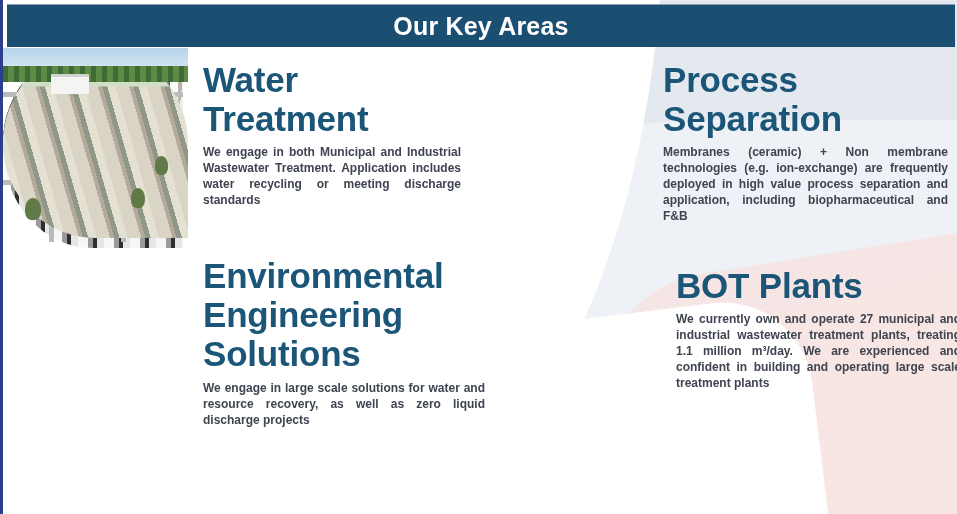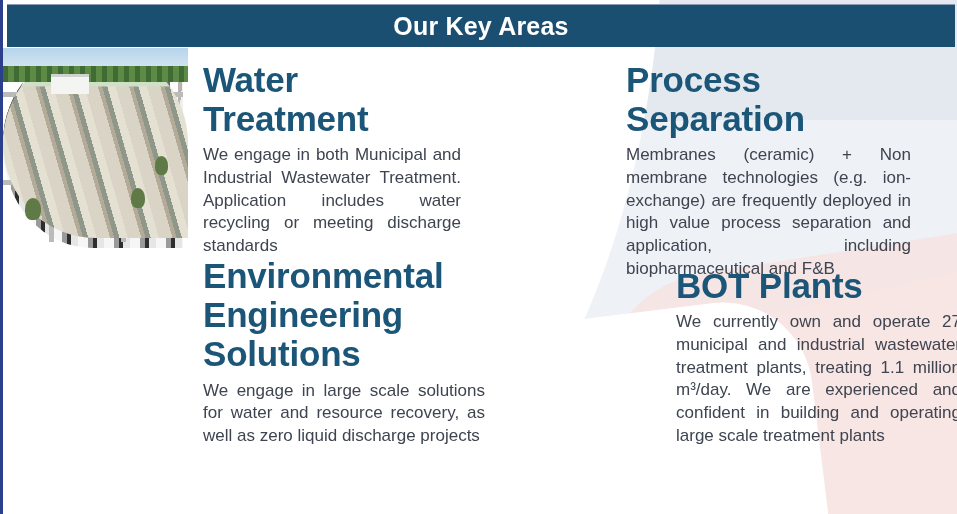--- a/index.html
+++ b/index.html
@@ -113,25 +113,26 @@
   .card-title{
     color:#1b5578;
     font-weight:bold;
     font-size:35px;
     line-height:1.12;
     margin:0 0 6px 0;
     letter-spacing:-.2px;
   }
   .card-body{
     color:#3e4450;
-    font-size:17px;
+    font-size:12px;
     line-height:1.335;
     text-align:justify;
     text-justify:inter-word;
     margin:0;
+    font-weight:bold;
   }
 
   
   .ph1{
     left:18px;top:7px;width:180px;height:188px;
     background:
       linear-gradient(118deg, rgba(60,60,62,.93) 0 26%, rgba(0,0,0,0) 26.5%),
       repeating-linear-gradient(96deg,
         #f2f0ee 0 9px,#cfcac4 9px 14px,#e8e4e0 14px 22px,#b9b3ac 22px 26px),
       repeating-linear-gradient(6deg,
@@ -242,21 +243,21 @@
 
     <div class="card">
       <div class="photo shape-tr ph2">
         <div class="cap" style="left:78px;top:14px;width:20px;height:20px;">26</div>
         <div class="cap" style="left:82px;top:58px;width:22px;height:22px;">25</div>
         <div class="cap" style="left:86px;top:118px;width:26px;height:26px;">21</div>
         <div class="cap" style="left:18px;top:128px;width:20px;height:20px;">12</div>
         <div class="logo"></div>
         <div class="brand">Suntar</div>
       </div>
-      <div class="txtcol" style="left:623px;top:12px;width:285px;">
+      <div class="txtcol" style="left:660px;top:12px;width:285px;">
         <h2 class="card-title">Process Separation</h2>
         <p class="card-body">Membranes (ceramic) + Non membrane technologies (e.g. ion-exchange) are frequently deployed in high value process separation and application, including biopharmaceutical and F&amp;B</p>
       </div>
     </div>
 
     <div class="card">
       <div class="photo shape-br ph3">
         <div class="beam" style="left:0;top:44px;width:100%;height:5px;"></div>
         <div class="beam" style="left:0;top:132px;width:100%;height:5px;"></div>
         <div class="beam" style="left:46px;top:18px;width:5px;height:176px;"></div>

